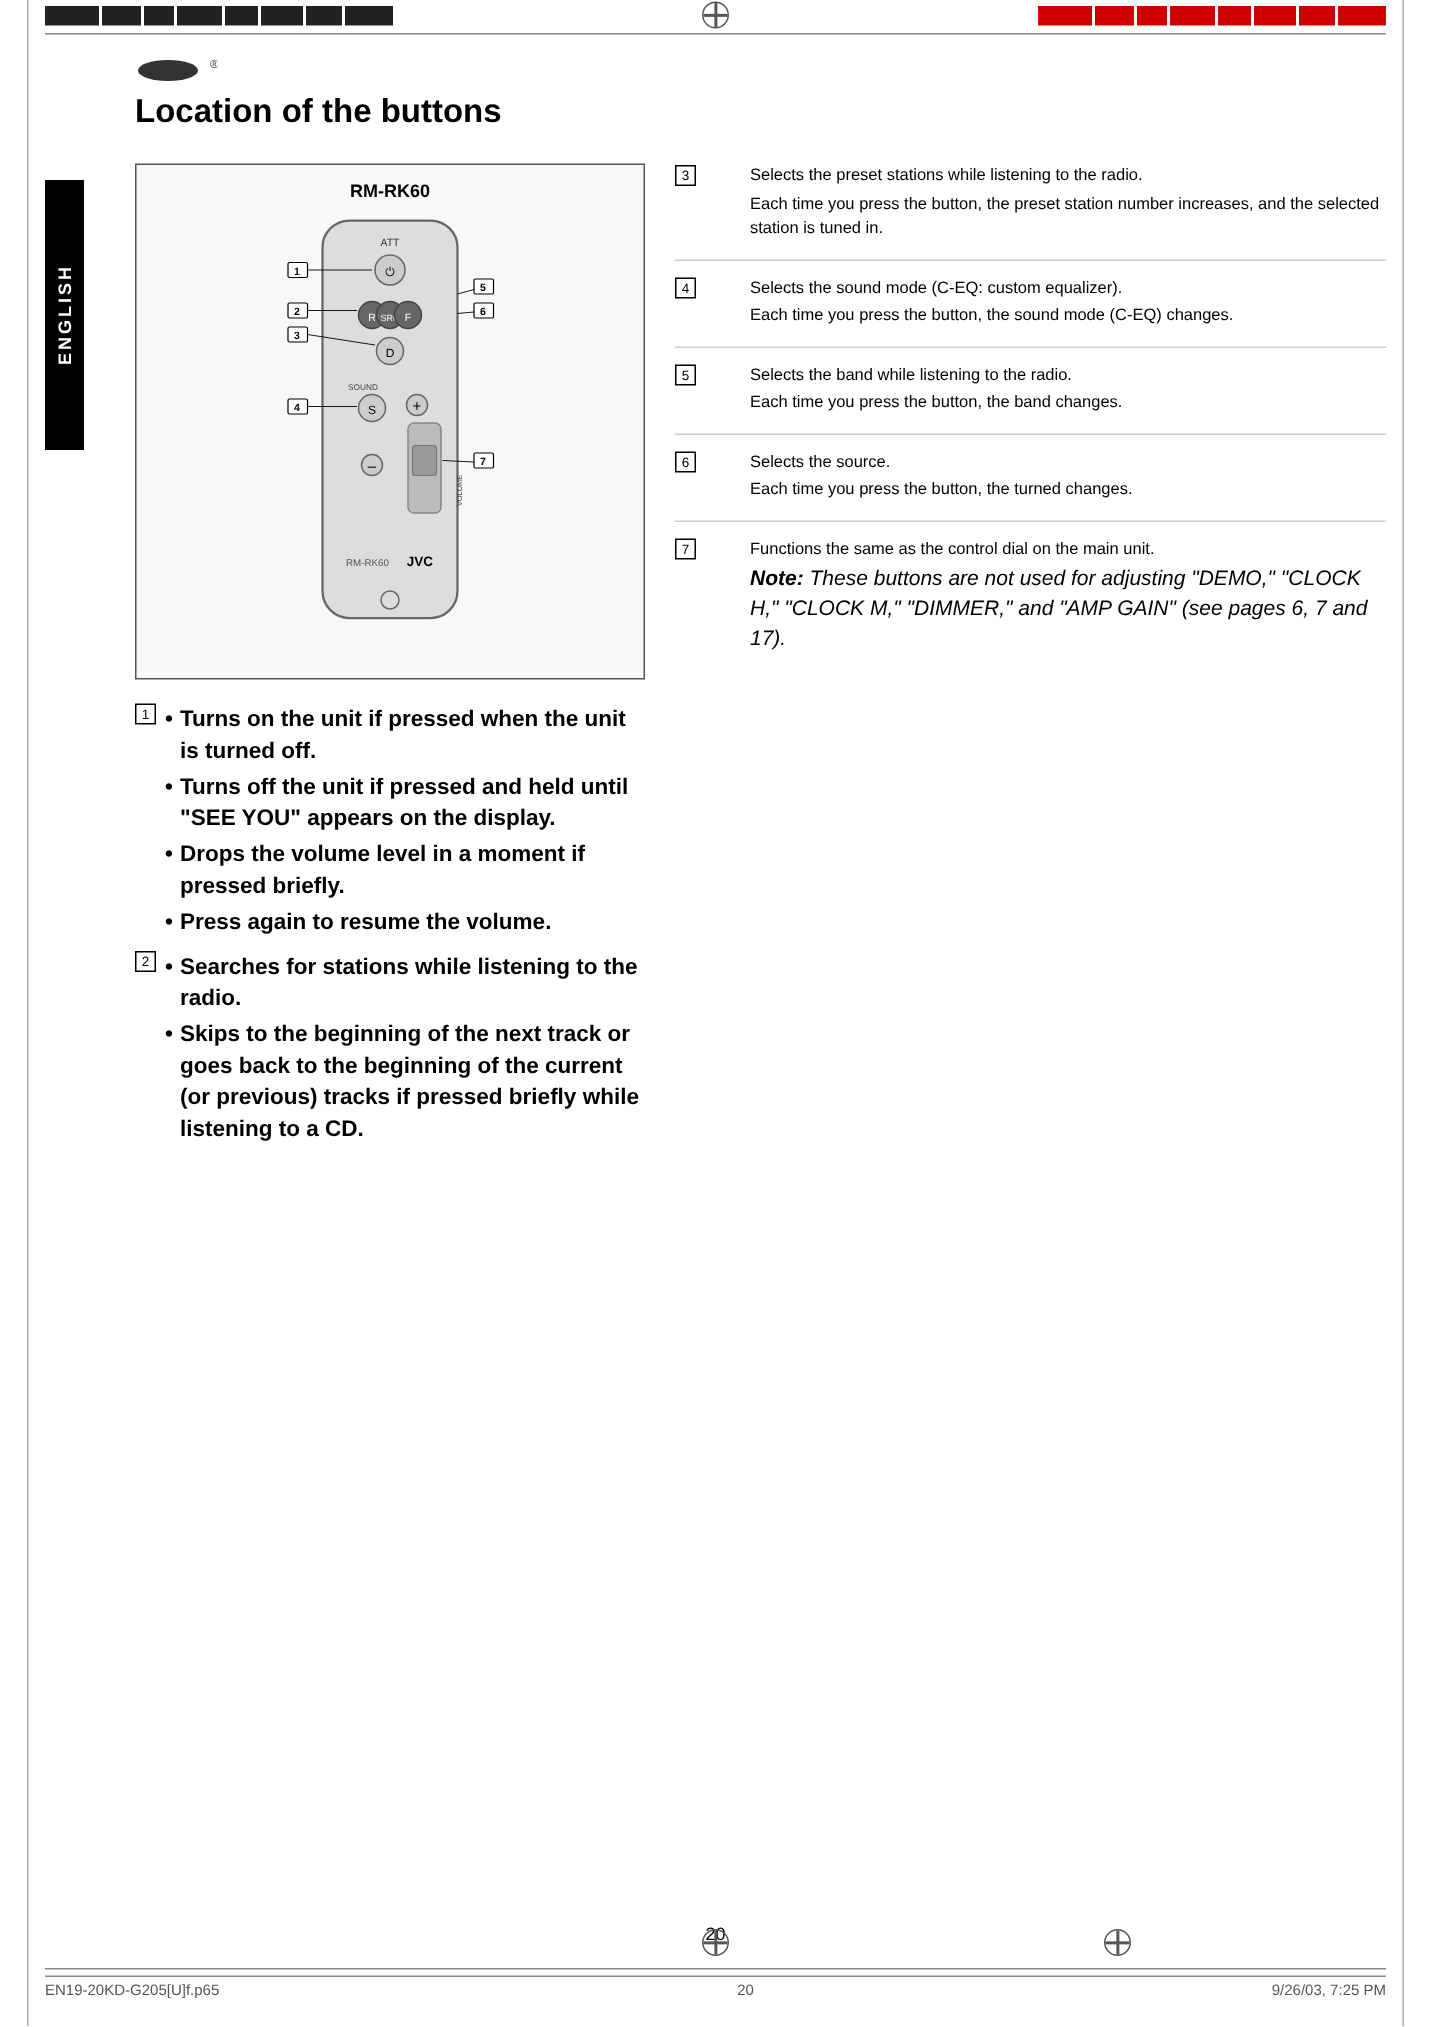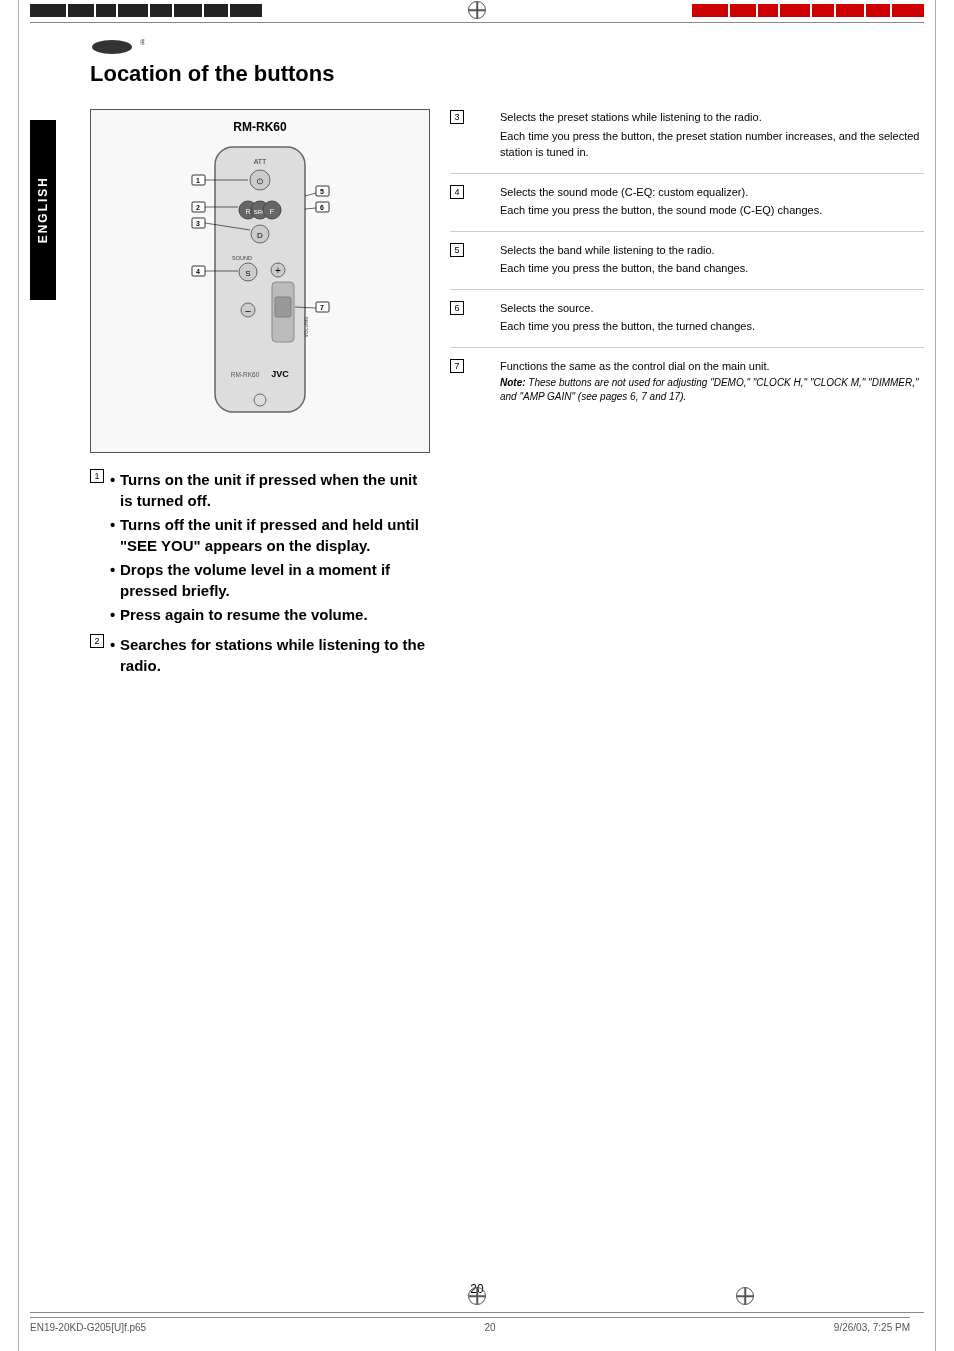--- a/index.html
+++ b/index.html
@@ -212,21 +212,21 @@
       flex: 1;
       font-size: 11px;
       line-height: 1.5;
       margin-left: 28px;
     }
     .right-item-text p {
       margin-bottom: 2px;
     }
 
     .note-text {
-      font-size: 10px;
+      font-size: 14px;
       line-height: 1.4;
     }
     .note-label {
       font-weight: bold;
       font-style: italic;
     }
     .note-content {
       font-style: italic;
     }
 
@@ -237,21 +237,21 @@
       left: 50%;
       transform: translateX(-50%);
       font-size: 12px;
     }
 
     
     .footer {
       position: absolute;
       bottom: 18px;
       left: 30px;
-      right: 44px;
+      right: 30px;
       display: flex;
       justify-content: space-between;
       align-items: center;
       font-size: 10px;
       color: #555;
       border-top: 1px solid #888;
       padding-top: 4px;
     }
 
     .remote-container {
@@ -415,20 +415,21 @@
               <li>Turns off the unit if pressed and held until "SEE YOU" appears on the display.</li>
               <li>Drops the volume level in a moment if pressed briefly.</li>
               <li>Press again to resume the volume.</li>
             </ul>
           </div>
 
           <div class="numbered-item">
             <span class="num-badge">2</span>
             <ul class="bullet-list">
               <li>Searches for stations while listening to the radio.</li>
+              <li>Skips to the beginning of the next track or goes back to the beginning of the current (or previous) tracks if pressed briefly while listening to a CD.</li>
             </ul>
           </div>
 
         </div>
       </div>
 
       <div class="right-col">
 
         <div class="right-item">
           <span class="right-item-num">3</span>

